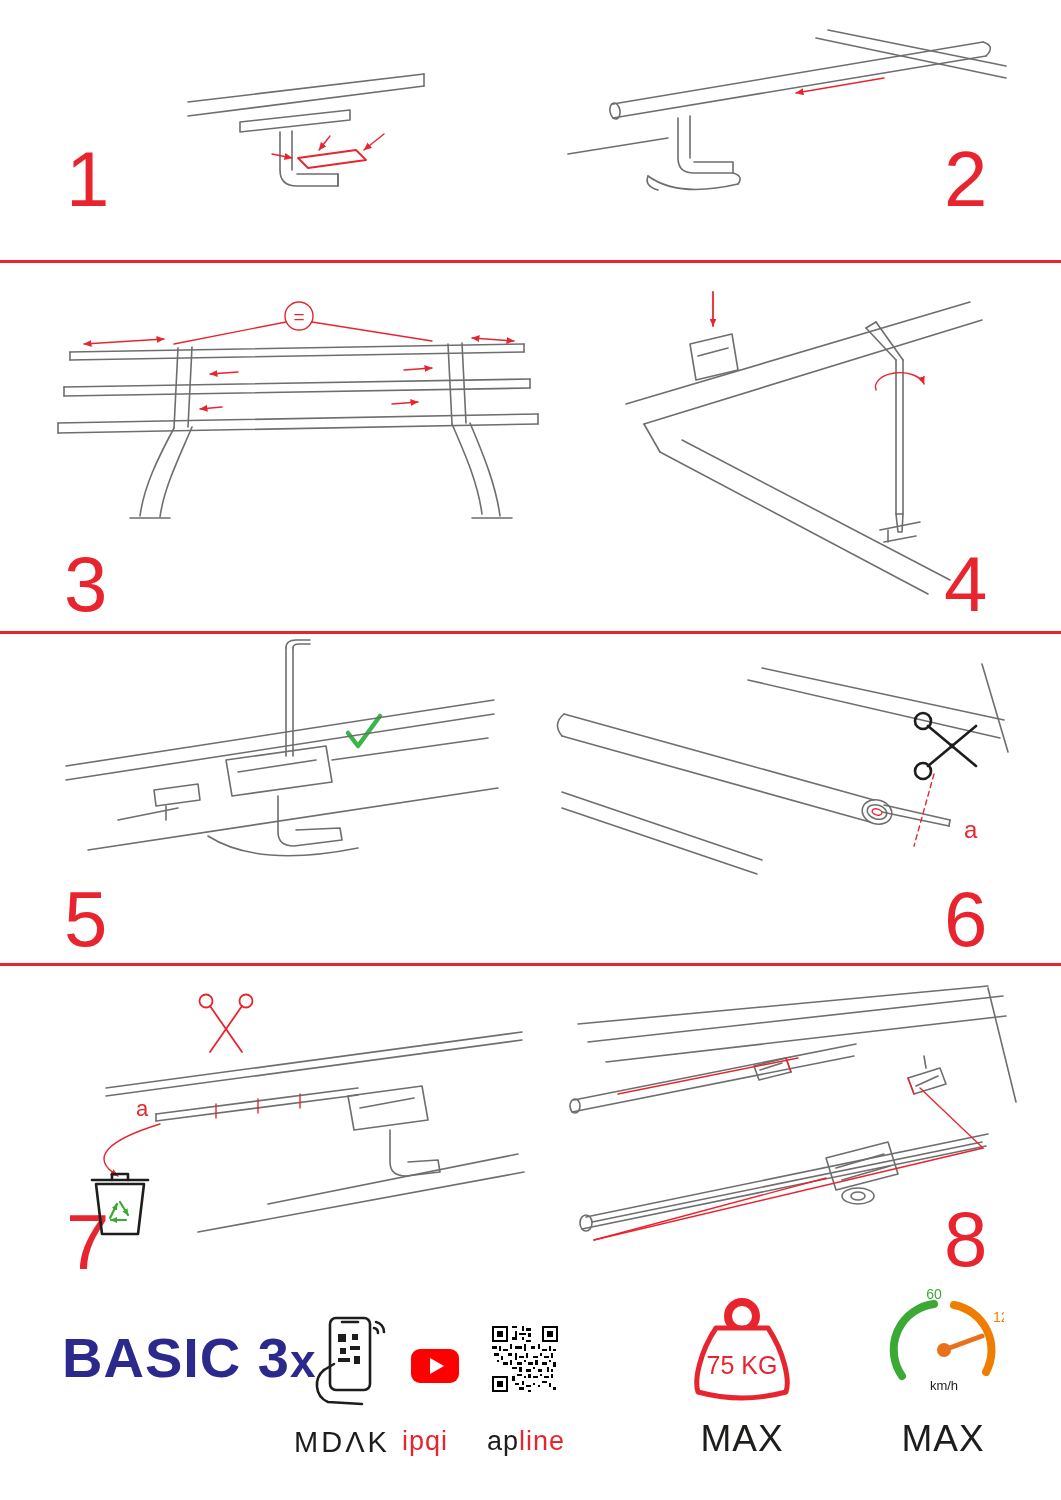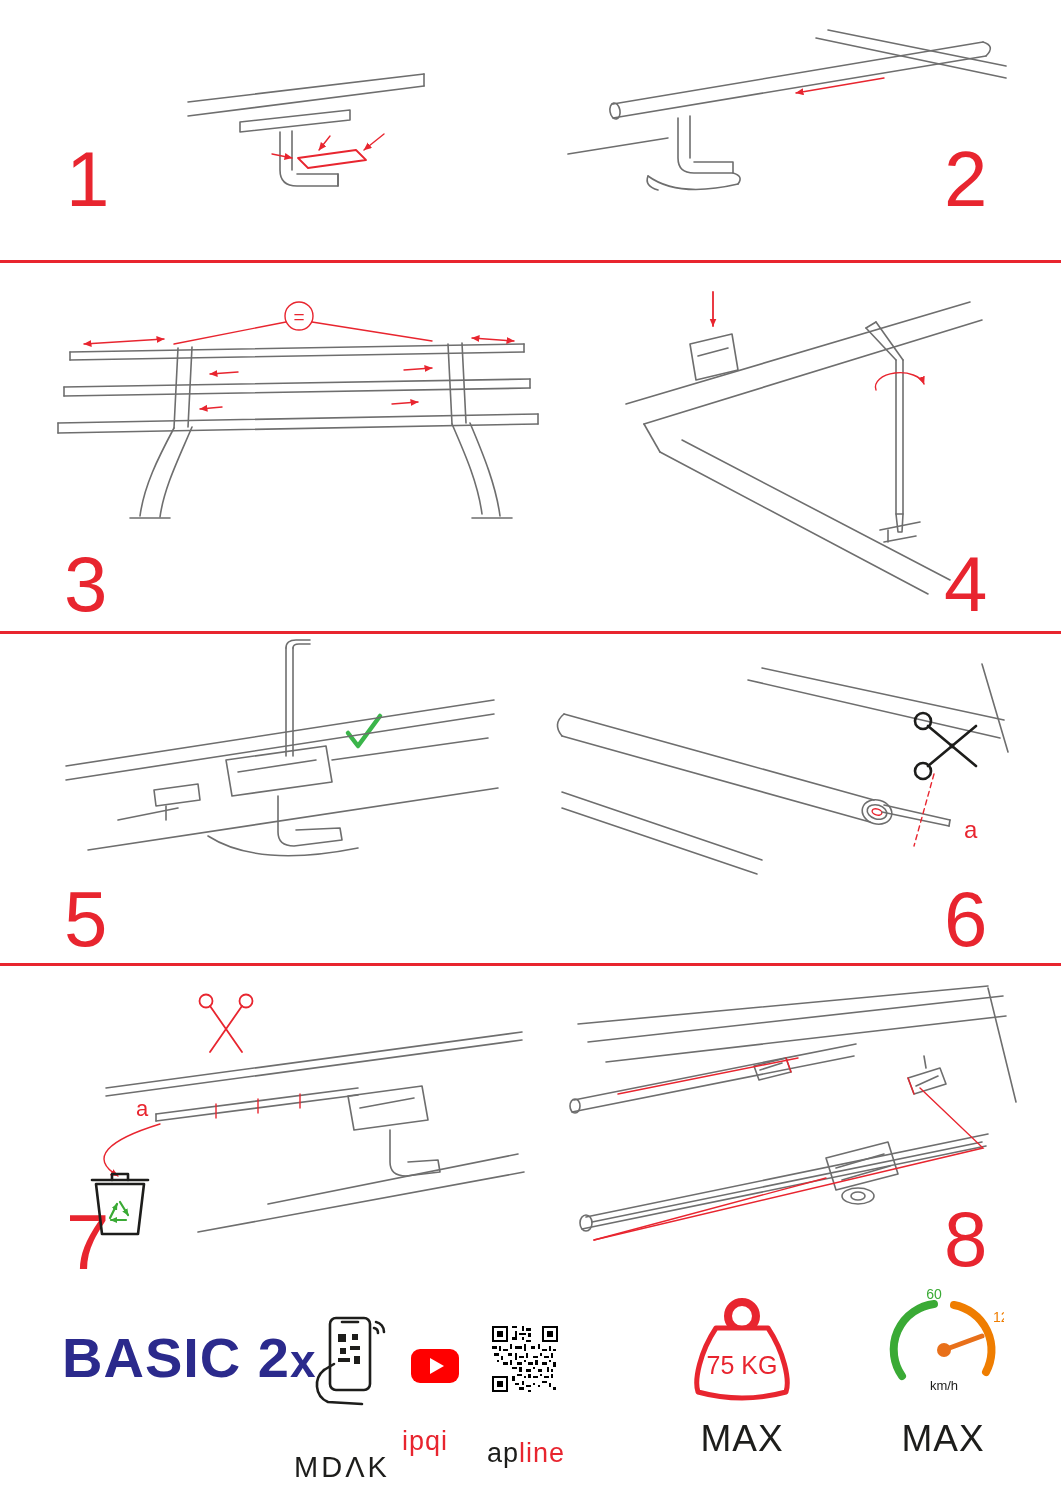--- a/index.html
+++ b/index.html
@@ -23,23 +23,23 @@
   svg .rdt { fill:#e8252f; font-family:"Liberation Sans", sans-serif; }
   
   .footer-item { position:absolute; }
   .brand-name {
     position:absolute; left:62px; top:1330px; color:#2b2a8c; font-weight:700;
     font-size:56px; letter-spacing:1px; line-height:1;
   }
   .brand-name .suffix { font-size:0.82em; }
   .tagline { position:absolute; left:64px; top:1418px; font-size:32px; font-weight:700; letter-spacing:0; color:#1d1d1b; }
   .tagline .red { color:#e8252f; }
-  .logo-mdak { position:absolute; left:292px; top:1426px; width:100px; text-align:center; font-size:29px; letter-spacing:3px; color:#1d1d1b;margin-top:25px; }
+  .logo-mdak { position:absolute; left:292px; top:1426px; width:100px; text-align:center; font-size:29px; letter-spacing:3px; color:#1d1d1b; }
   .logo-ipqi { position:absolute; left:402px; top:1426px; width:64px; text-align:left; font-size:27px; color:#e8252f; letter-spacing:1px; }
-  .logo-apline { position:absolute; left:478px; top:1426px; width:96px; text-align:center; font-size:27px; color:#1d1d1b; letter-spacing:1px;margin-top:12px; }
+  .logo-apline { position:absolute; left:478px; top:1426px; width:96px; text-align:center; font-size:27px; color:#1d1d1b; letter-spacing:1px; }
   .logo-apline .red { color:#e8252f; }
   .max-label { position:absolute; font-size:37px; color:#1d1d1b; letter-spacing:1px; text-align:center; }
 </style>
 </head>
 <body>
 
 <div class="page">
 
   <svg style="position:absolute;width:0;height:0" aria-hidden="true">
     <defs>
@@ -277,21 +277,21 @@
     <path class="ln" d="M350 96 L382 86 L388 102 L356 112 Z"></path>
     <path class="ln" d="M358 104 L380 94"></path>
     <path class="ln" d="M368 86 L366 74"></path>
     <path class="rdthin" d="M350 96 L356 112"></path>
 
     <path class="rdthin" d="M36 258 L425 166 L362 106"></path>
     <path class="rdthin" d="M36 258 L268 196"></path>
   </svg>
 
   <div class="brand-name">
-    <span>BASIC 2</span><span class="suffix">x</span>
+    <span>BASIC 3</span><span class="suffix">x</span>
   </div>
 
   <svg class="footer-item" style="left:306px; top:1312px;" width="88" height="98" viewBox="0 0 88 98">
     <rect x="24" y="6" width="40" height="72" rx="6" class="blk" stroke-width="2.4"></rect>
     <rect x="32" y="22" width="8" height="8" fill="#1d1d1b"></rect>
     <rect x="46" y="22" width="6" height="6" fill="#1d1d1b"></rect>
     <rect x="34" y="36" width="6" height="6" fill="#1d1d1b"></rect>
     <rect x="44" y="34" width="10" height="4" fill="#1d1d1b"></rect>
     <rect x="32" y="46" width="12" height="4" fill="#1d1d1b"></rect>
     <rect x="48" y="44" width="6" height="8" fill="#1d1d1b"></rect>

